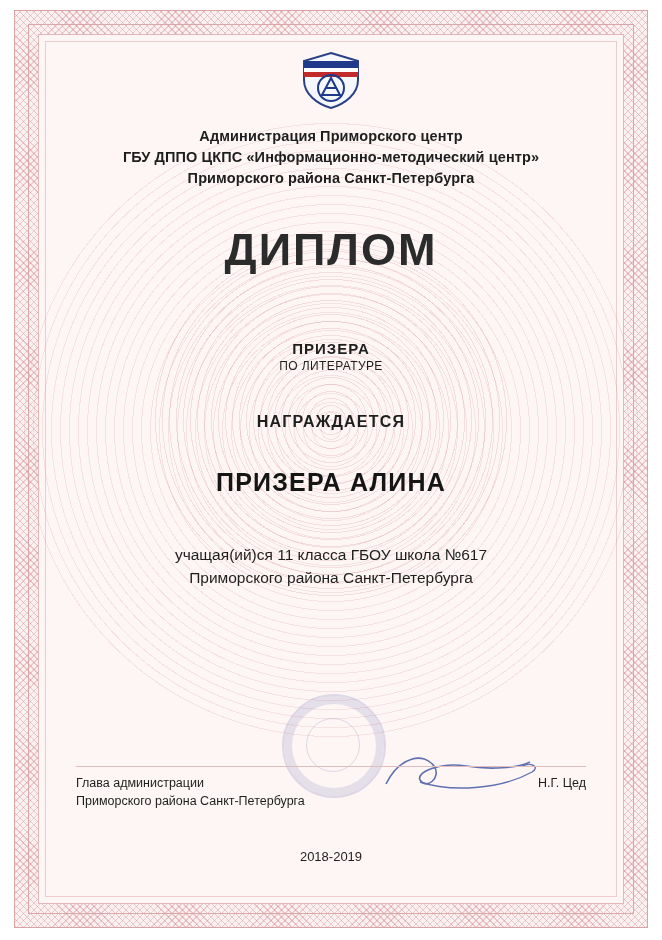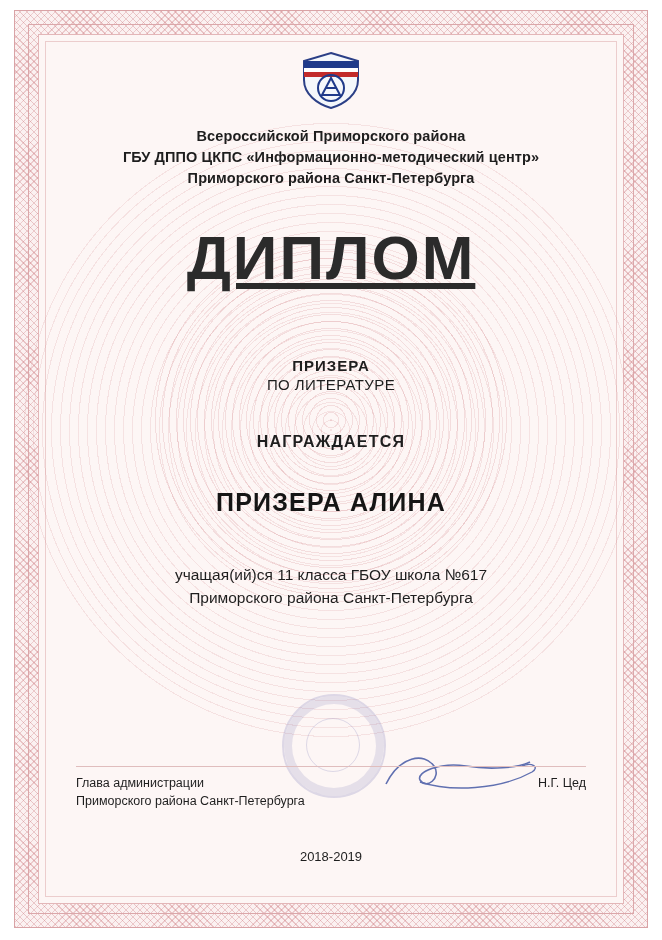--- a/index.html
+++ b/index.html
@@ -108,44 +108,43 @@
     margin-top: 14px;
     font-size: 14.5px;
     font-weight: bold;
     line-height: 1.45;
     color: #1e1e1e;
     letter-spacing: 0.1px;
   }
 
   .title {
     margin-top: 38px;
-    font-size: 62px;
+    font-size: 45px;
     font-weight: bold;
     letter-spacing: 2px;
     color: #2b2b2b;
     line-height: 1;
-    text-decoration: underline;
   }
 
   .prize {
     margin-top: 68px;
     font-size: 15px;
     font-weight: bold;
     letter-spacing: 1px;
     color: #1e1e1e;
   }
   .stage {
     margin-top: 7px;
     font-size: 15px;
     line-height: 1.45;
     color: #1e1e1e;
   }
   .subject {
     margin-top: 2px;
-    font-size: 15px;
+    font-size: 12px;
     letter-spacing: 0.4px;
     color: #1e1e1e;
   }
 
   .awarded {
     margin-top: 40px;
     font-size: 16px;
     font-weight: bold;
     letter-spacing: 1.2px;
     color: #1e1e1e;
@@ -256,21 +255,21 @@
         <path d="M16 11 L70 11 L70 18 L16 18 Z" fill="#1f3a8a"></path>
         <path d="M16 18 L70 18 L70 22 L16 22 Z" fill="#ffffff"></path>
         <path d="M16 22 L70 22 L70 27 L16 27 Z" fill="#c22b2b"></path>
         <circle cx="43" cy="38" r="13" fill="none" stroke="#1f3a8a" stroke-width="2"></circle>
         <path d="M34 45 L43 28 L52 45 Z" fill="none" stroke="#1f3a8a" stroke-width="2"></path>
         <path d="M37 38 L49 38" stroke="#1f3a8a" stroke-width="2"></path>
       </svg>
     </div>
 
     <div class="org-lines">
-      <div>Всероссийской Приморского района</div>
+      <div>Администрация Приморского центр</div>
       <div>ГБУ ДППО ЦКПС «Информационно-методический центр»</div>
       <div>Приморского района Санкт-Петербурга</div>
     </div>
 
     <div class="title">ДИПЛОМ</div>
 
     <div class="prize">ПРИЗЕРА</div>
     <div class="subject">ПО ЛИТЕРАТУРЕ</div>
 
     <div class="awarded">НАГРАЖДАЕТСЯ</div>

